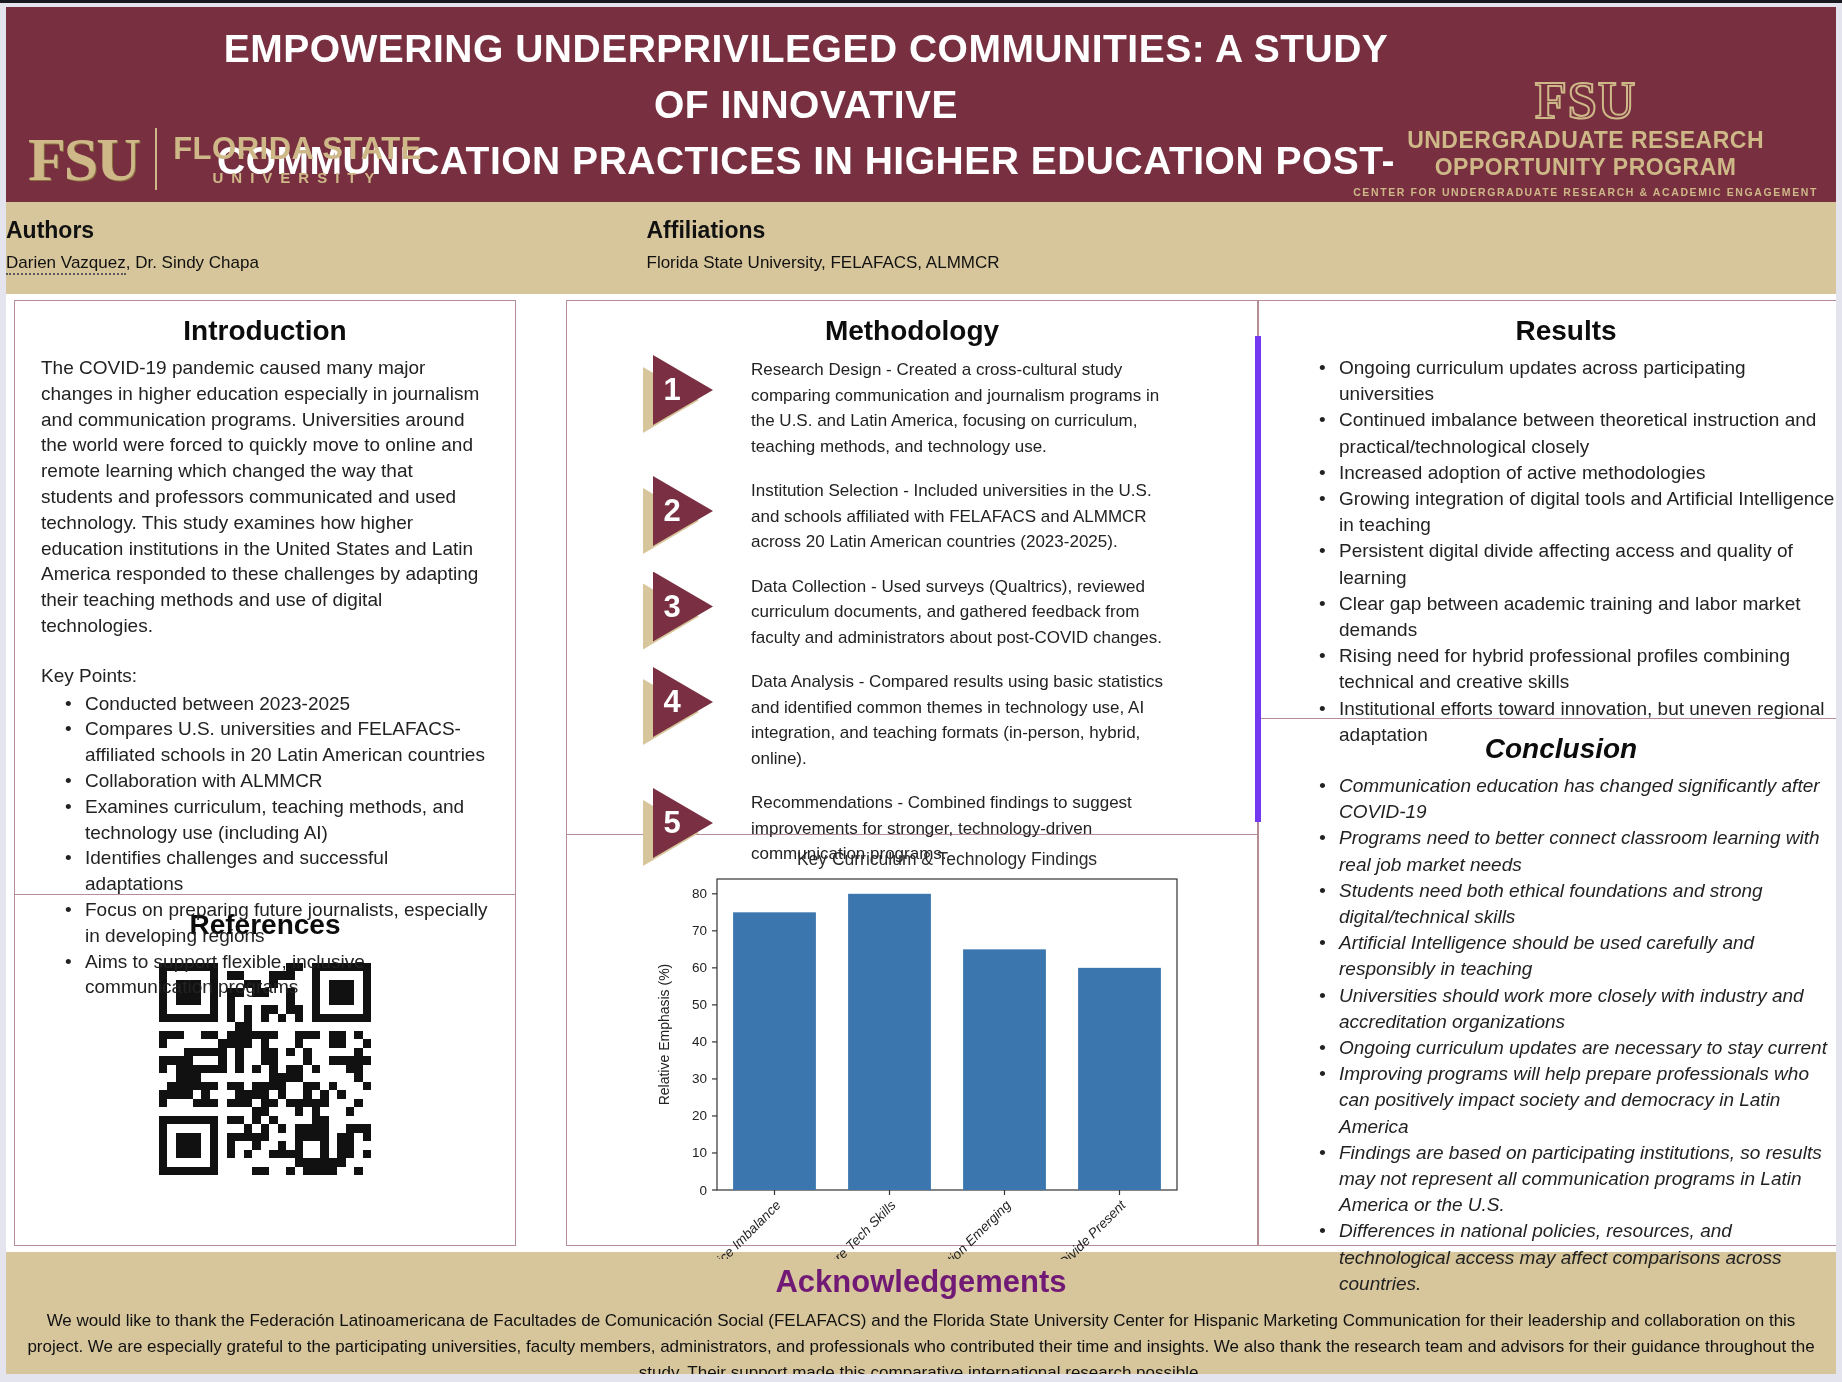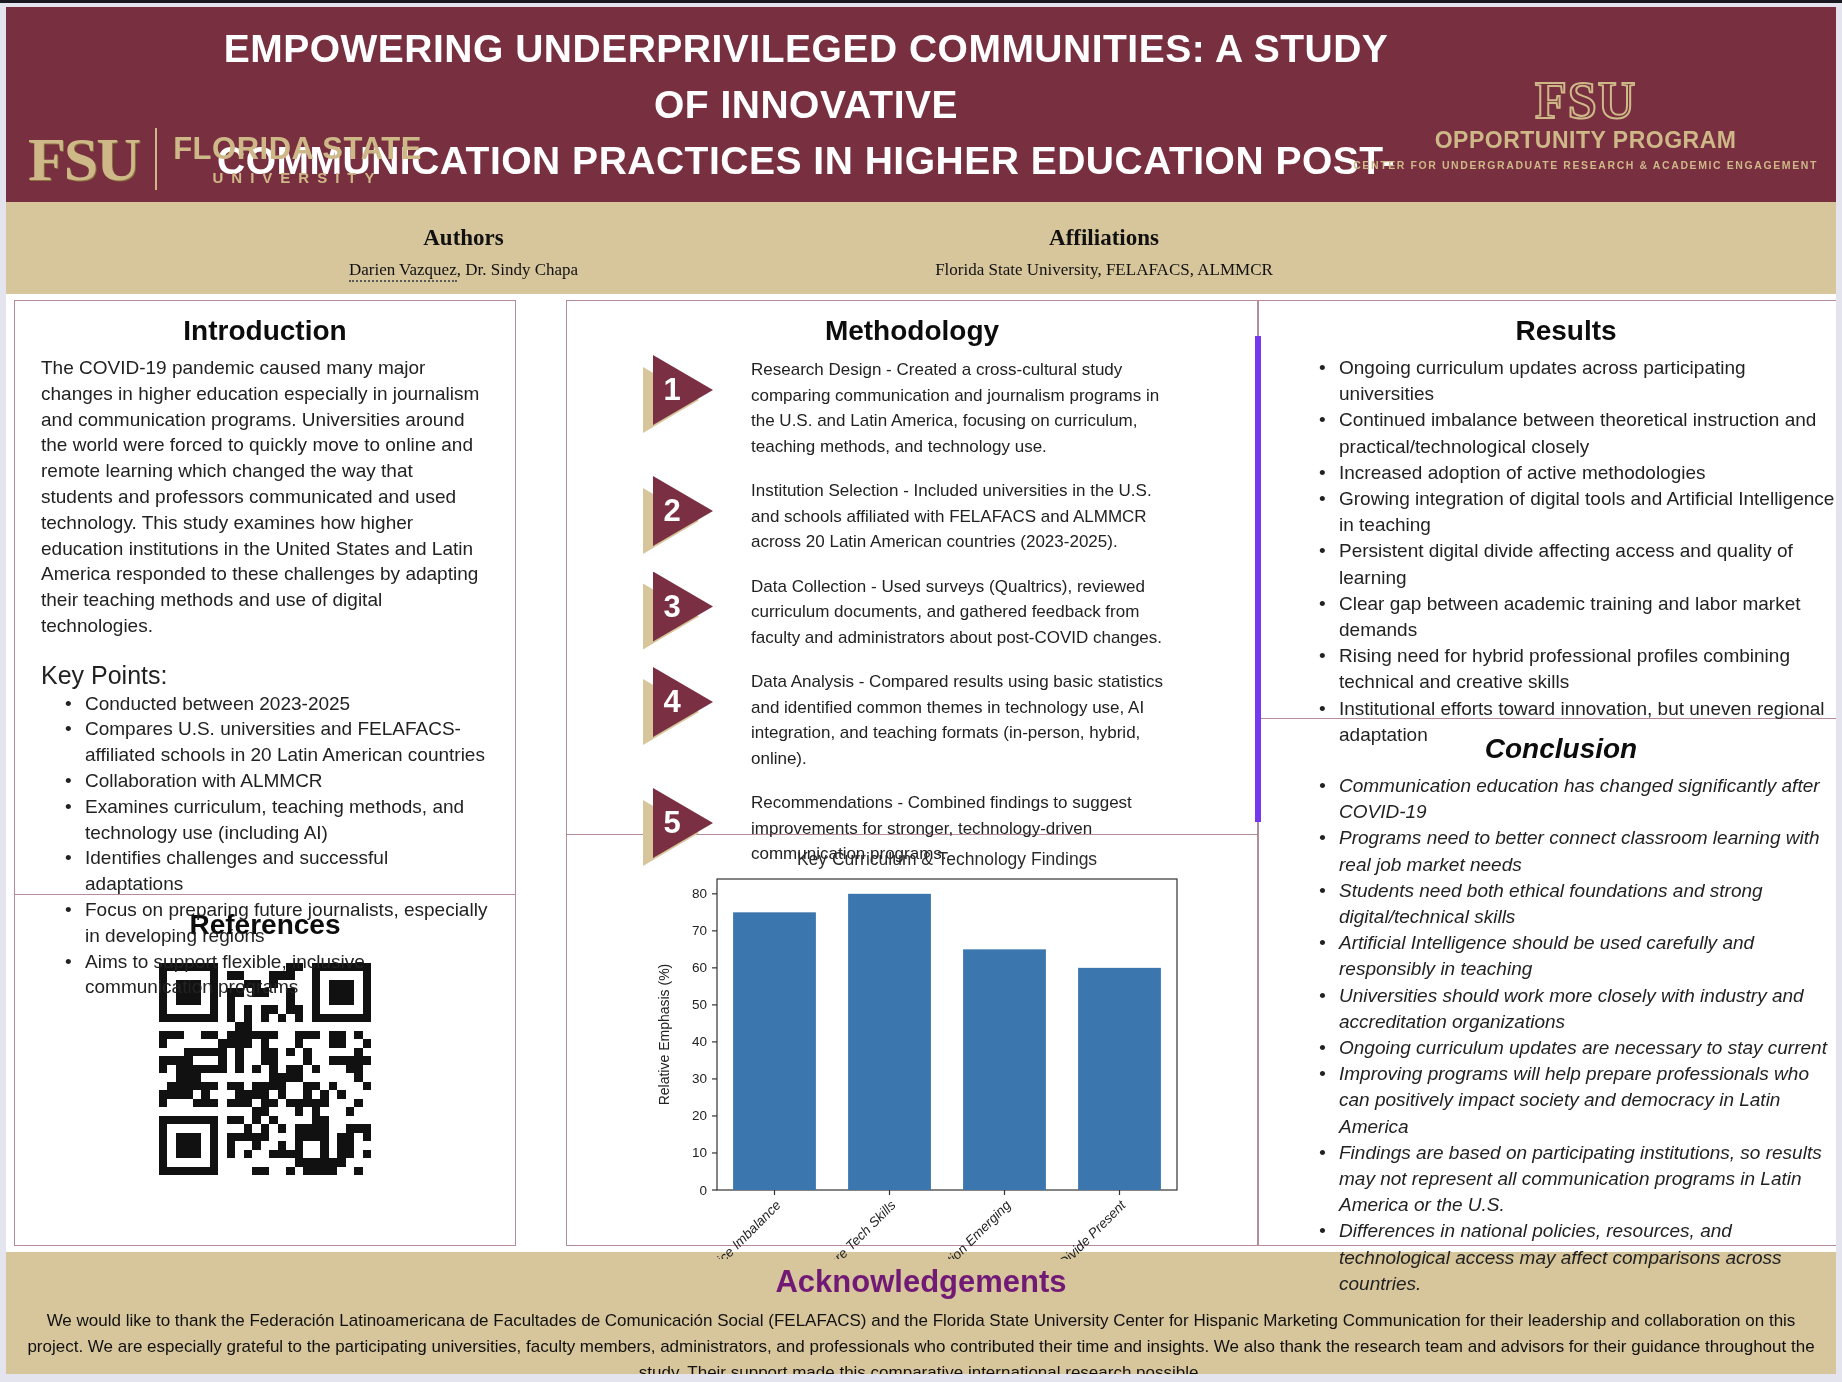--- a/index.html
+++ b/index.html
@@ -43,21 +43,21 @@
   
   .urop{position:absolute;right:18px;top:68px;text-align:center;color:#CEB888;}
   .urop .mono{
     font-family:"Liberation Serif", serif;font-weight:700;font-size:52px;line-height:1;
     color:#782F40;-webkit-text-stroke:2px #CEB888;letter-spacing:1px;
   }
   .urop .l1,.urop .l2{font-size:23px;font-weight:800;line-height:27px;letter-spacing:.5px;}
   .urop .l3{font-size:10.5px;font-weight:600;letter-spacing:1.6px;margin-top:5px;}
   
   .byline{height:92px;background:#D7C69B;position:relative;}
-  .by-block{position:absolute;top:8px;height:100%;text-align:center;font-family:Liberation Serif, serif;}
+  .by-block{position:absolute;top:0;height:100%;}
   .by-authors{left:0;width:50%;}
   .by-affils{left:35%;width:50%;}
   .by-heading{font-size:23px;font-weight:800;margin-top:15px;color:#111;}
   .by-value{font-size:17px;margin-top:9px;color:#111;}
   .dotted-underline{border-bottom:2px dotted #5a5a5a;padding-bottom:1px;}
   
   .content{height:958px;position:relative;background:#ffffff;}
   .box{
     position:absolute;top:6px;height:946px;
     border:1px solid rgba(120,47,64,.55);
@@ -70,21 +70,21 @@
     position:absolute;left:1249px;top:42px;width:6px;height:486px;
     background:#7438F0;z-index:3;
   }
   .section-heading{
     text-align:center;font-size:28px;font-weight:800;color:#0c0c0c;
     margin:14px 0 8px 0;
   }
   
   .intro{height:580px;border-bottom:1px solid rgba(120,47,64,.55);box-sizing:border-box;padding:0 26px;}
   .intro p{font-size:19px;line-height:25.8px;margin:6px 0 0 0;color:#222;}
-  .kp-label{font-size:25px;line-height:25.8px;margin-top:24px;color:#222;}
+  .kp-label{font-size:19px;line-height:25.8px;margin-top:24px;color:#222;}
   ul.dots{list-style:none;margin:2px 0 0 0;padding:0 0 0 44px;}
   ul.dots li{font-size:19px;line-height:25.8px;position:relative;color:#222;}
   ul.dots li::before{content:"•";position:absolute;left:-20px;}
   
   .references{height:364px;text-align:center;}
   .qr-wrap{margin-top:22px;}
   
   .methodology{height:520px;border-bottom:1px solid rgba(120,47,64,.55);box-sizing:border-box;}
   .steps{margin:4px 0 0 84px;display:flex;flex-direction:column;gap:17px;}
   .step{display:flex;align-items:flex-start;gap:40px;min-height:76px;}
@@ -125,20 +125,21 @@
     <div class="fsu-lockup">
       <div class="fsu-mono">FSU</div>
       <div class="fsu-sep"></div>
       <div class="fsu-words">
         <span class="l1">FLORIDA STATE</span>
         <span class="l2">UNIVERSITY</span>
       </div>
     </div>
     <div class="urop">
       <div class="mono">FSU</div>
+      <div class="l1">UNDERGRADUATE RESEARCH</div>
       <div class="l2">OPPORTUNITY PROGRAM</div>
       <div class="l3">CENTER FOR UNDERGRADUATE RESEARCH &amp; ACADEMIC ENGAGEMENT</div>
     </div>
   </div>
 
   <div class="byline">
     <div class="by-block by-authors">
       <div class="by-heading">Authors</div>
       <div class="by-value"><span class="dotted-underline">Darien Vazquez</span><span>, Dr. Sindy Chapa</span></div>
     </div>

